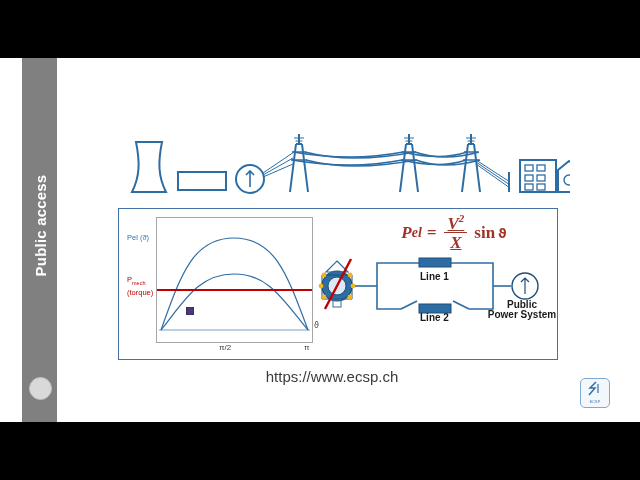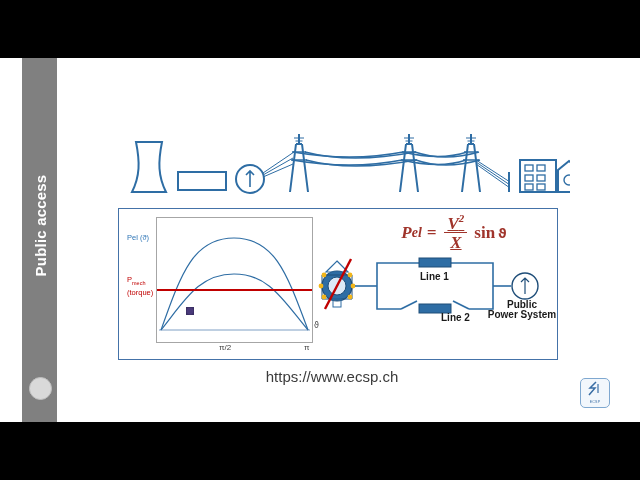--- a/index.html
+++ b/index.html
@@ -62,21 +62,21 @@
   #formula .frac .den{padding:0 3px;line-height:1.15;}
   #formula sub{font-size:14px;font-style:italic;}
   #formula sup{font-size:11px;}
   #formula .sinpart{font-style:normal;font-weight:bold;margin-left:4px;}
   #formula .thetaglyph{font-family:"DejaVu Sans",sans-serif;font-size:13px;font-style:normal;}
 
   
   #circuit{position:absolute;left:196px;top:44px;width:242px;height:78px;}
   .clabel{position:absolute;font-size:10px;font-weight:bold;color:#1a1a1a;white-space:nowrap;text-align:center;}
   #lbl-line1{left:105px;top:18px;}
-  #lbl-line2{left:105px;top:59px;margin-left:21px;}
+  #lbl-line2{left:105px;top:59px;}
   #lbl-lps{left:172px;top:47px;width:70px;line-height:10px;}
   #lbl-3phase{
     position:absolute;left:196px;top:124px;width:242px;
     text-align:center;font-size:9px;font-weight:bold;color:#d13a2a;white-space:nowrap;
   }
 
   
   #url{
     position:absolute;left:12px;top:310px;width:640px;text-align:center;
     font-size:15px;color:#3b3b3b;font-weight:500;

